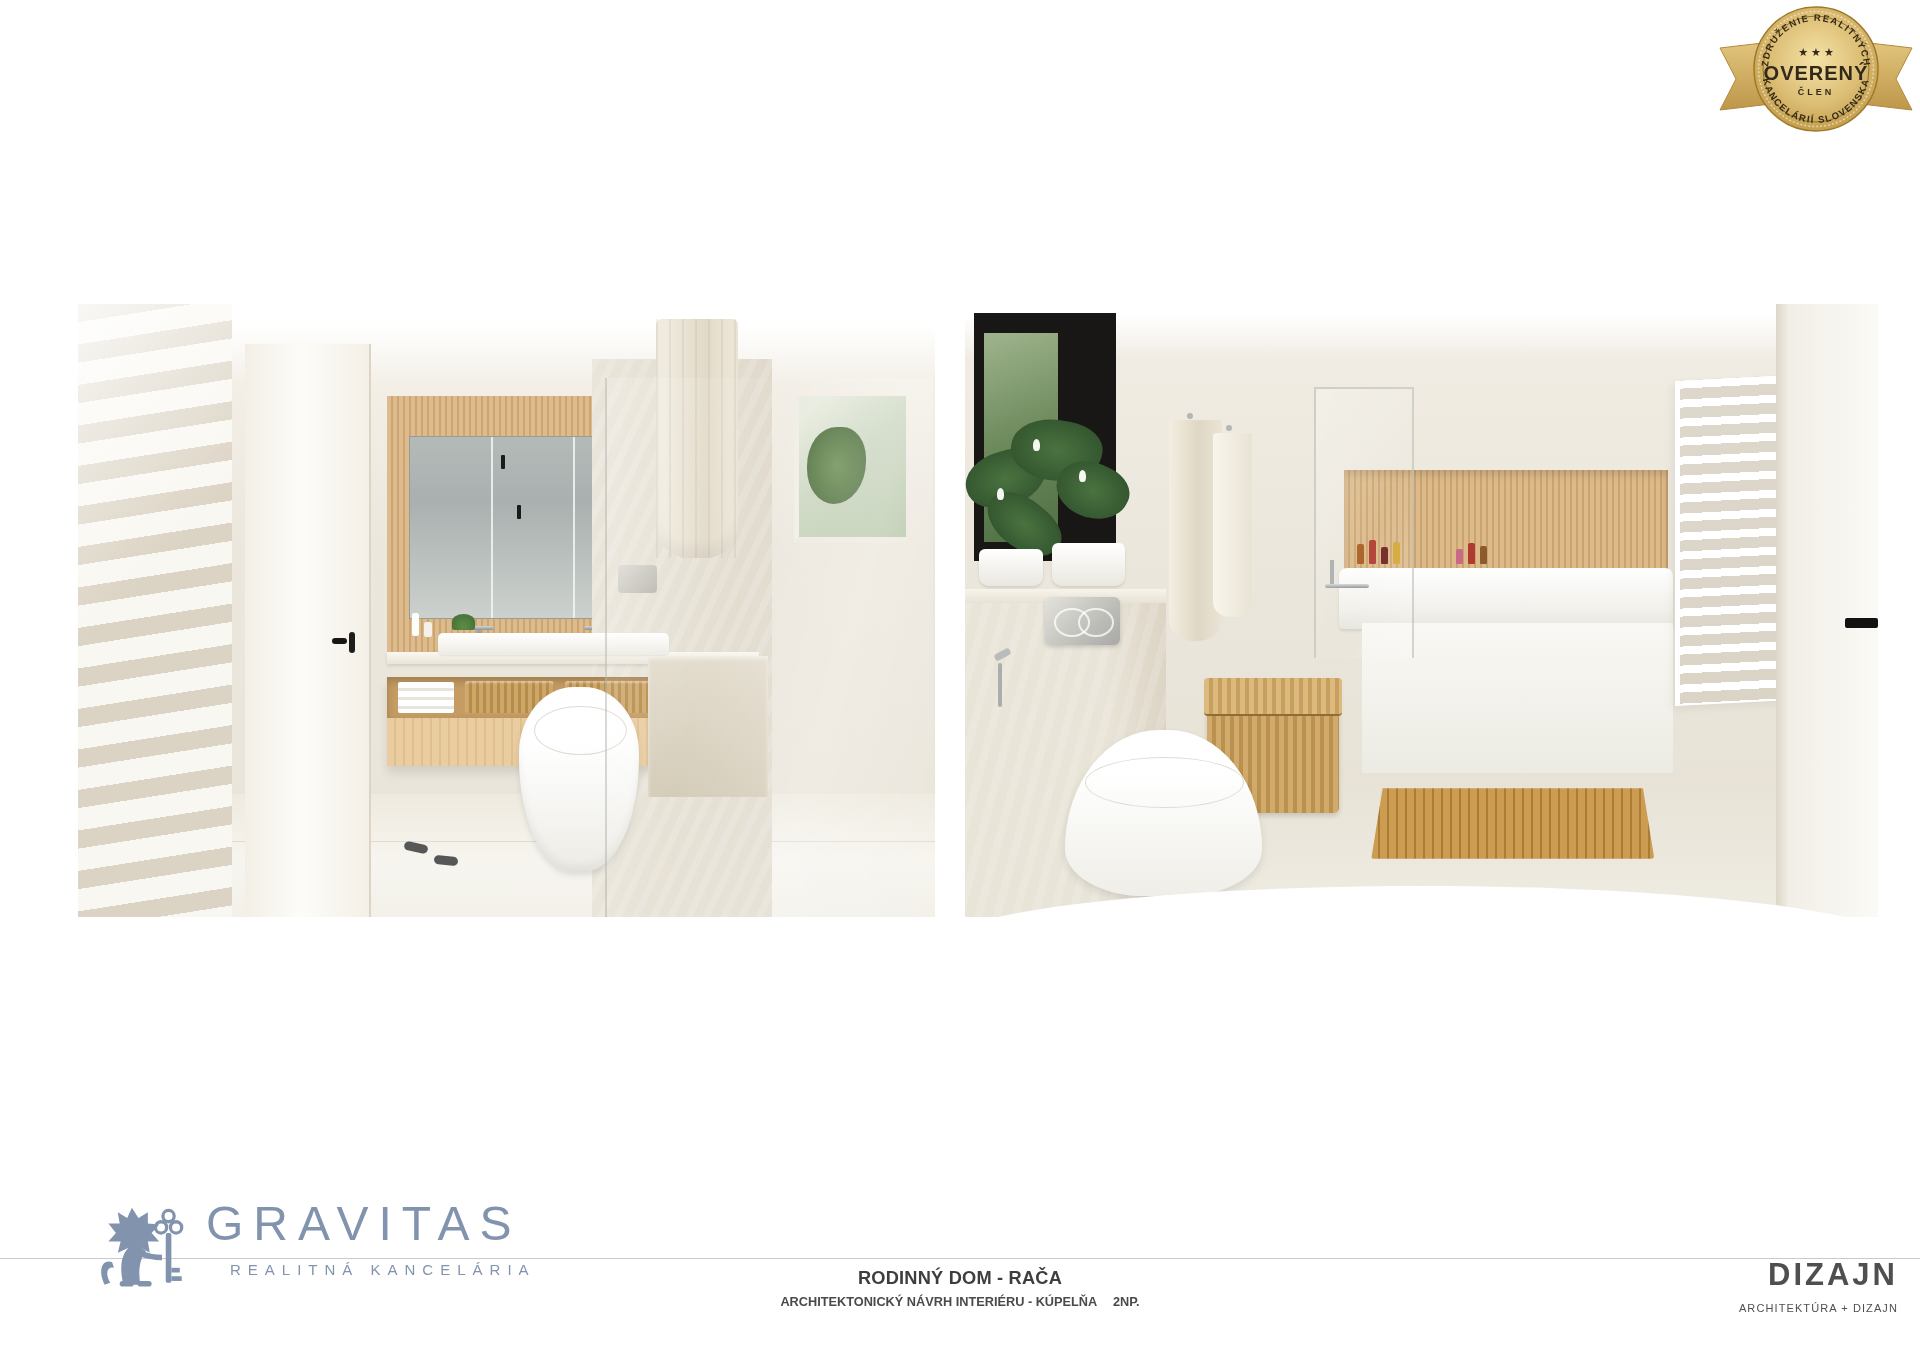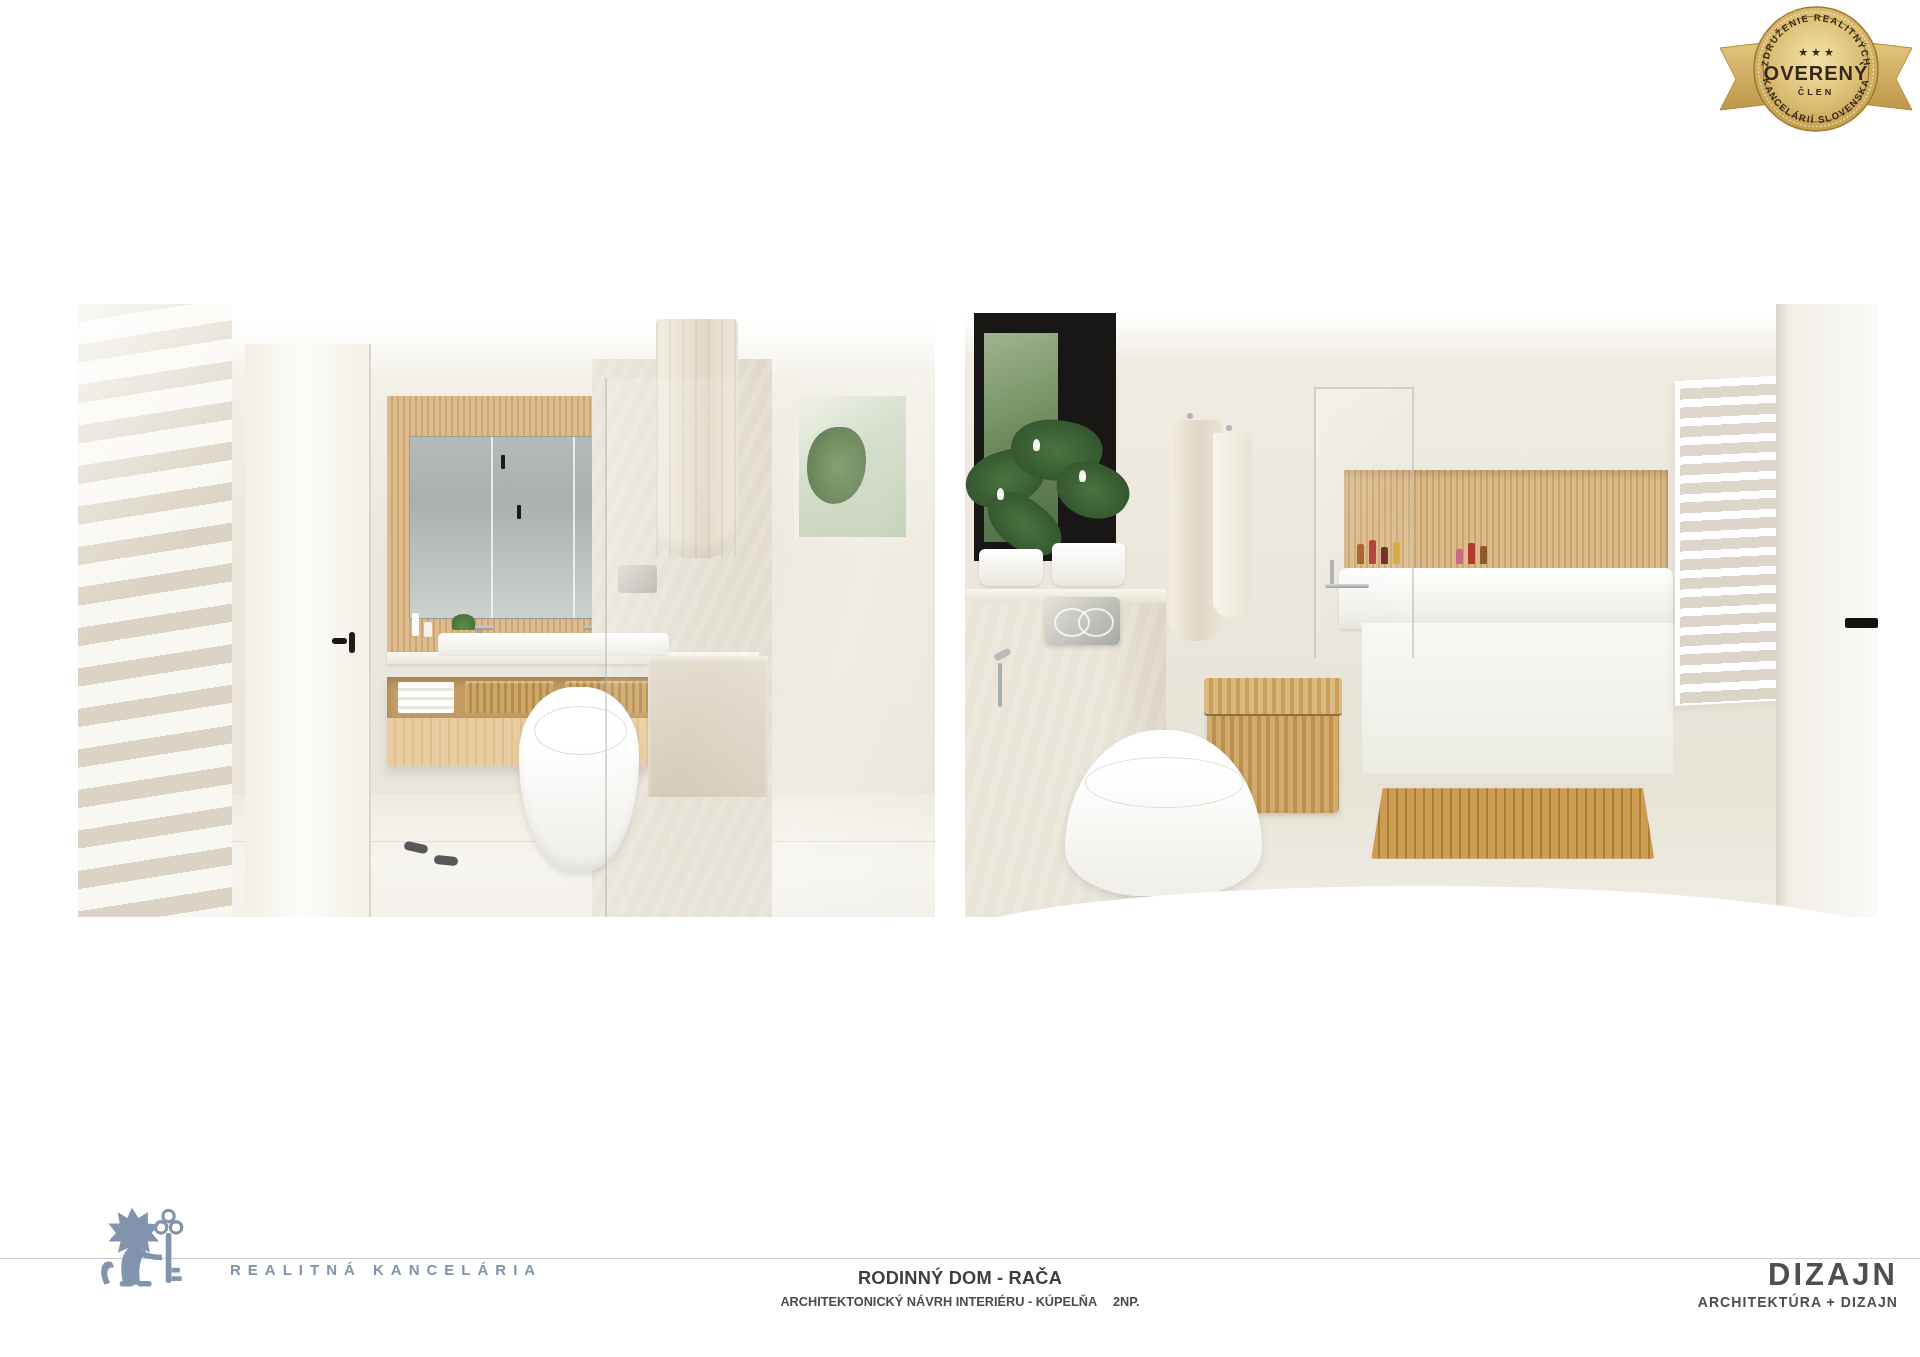--- a/index.html
+++ b/index.html
@@ -99,28 +99,28 @@
   .rp-bottomwhite{left:-4%;bottom:-6.5%;width:108%;height:11.5%;background:#ffffff;border-radius:50% 50% 0 0/90% 90% 0 0;}
 
   
   .badge{left:1714px;top:2px;width:204px;height:134px;}
   .badge text{font-family:"Liberation Sans", sans-serif;}
 
   
   .rule{left:0;top:1258px;width:1920px;height:1px;background:var(--rule-line,#c6cad1);}
   .gravitas-lion{left:94px;top:1202px;width:104px;height:94px;color:var(--gravitas-blue,#8294ad);z-index:2;}
   .gravitas-word{left:206px;top:1199px;font-size:48px;line-height:50px;font-weight:400;letter-spacing:10px;color:var(--gravitas-blue,#8294ad);z-index:2;}
-  .gravitas-tag{left:230px;top:1261px;font-size:15px;font-weight:700;letter-spacing:7px;color:var(--gravitas-blue,#8294ad);z-index:2;}
+  .gravitas-tag{left:230px;top:1261px;font-size:15px;font-weight:400;letter-spacing:7px;color:var(--gravitas-blue,#8294ad);z-index:2;}
   .project{left:0;top:1267px;width:1920px;text-align:center;color:var(--title-text,#3e3e3e);}
   .project-title{font-size:19px;font-weight:700;letter-spacing:.2px;transform:scaleX(.96);}
   .project-sub{left:0;top:1294px;width:1920px;display:flex;justify-content:center;gap:16px;
                font-size:13px;font-weight:700;color:#4a4a4a;transform:scaleX(.98);}
   .pavle{right:22px;top:1259px;text-align:right;color:var(--pavle-gray,#4f4f4f);}
   .pavle-word{font-size:31px;line-height:32px;font-weight:600;letter-spacing:3px;}
-  .pavle-tag{margin-top:3px;font-size:14px;font-weight:700;letter-spacing:1.1px;}
+  .pavle-tag{margin-top:11px;font-size:11px;font-weight:400;letter-spacing:1.1px;}
 </style>
 </head>
 <body>
 
 <div class="canvas">
 
   <svg class="abs badge" viewBox="0 0 204 134">
     <defs>
       <radialGradient id="goldGrad" cx="50%" cy="42%" r="65%">
         <stop offset="0%" stop-color="#f4e2a6"></stop>
@@ -262,20 +262,21 @@
     <rect x="27" y="84" width="15" height="6" rx="3"></rect>
     <rect x="46" y="84" width="15" height="6" rx="3"></rect>
     <path d="M51,52 C59,55 65,56 72,56 L72,62 C63,62 55,60 49,58 Z"></path>
     <circle cx="79" cy="15" r="6" fill="none" stroke="currentColor" stroke-width="3.5"></circle>
     <circle cx="71" cy="27" r="6" fill="none" stroke="currentColor" stroke-width="3.5"></circle>
     <circle cx="87" cy="27" r="6" fill="none" stroke="currentColor" stroke-width="3.5"></circle>
     <rect x="76" y="33" width="6" height="53" rx="2"></rect>
     <rect x="82" y="70" width="9" height="5"></rect>
     <rect x="82" y="79" width="11" height="5"></rect>
   </svg>
+  <div class="abs gravitas-word">GRAVITAS</div>
   <div class="abs gravitas-tag">REALITNÁ KANCELÁRIA</div>
 
   <div class="abs project">
     <div class="project-title">RODINNÝ DOM - RAČA</div>
   </div>
   <div class="abs project-sub">
     <span>ARCHITEKTONICKÝ NÁVRH INTERIÉRU - KÚPELŇA</span>
     <span>2NP.</span>
   </div>
 

